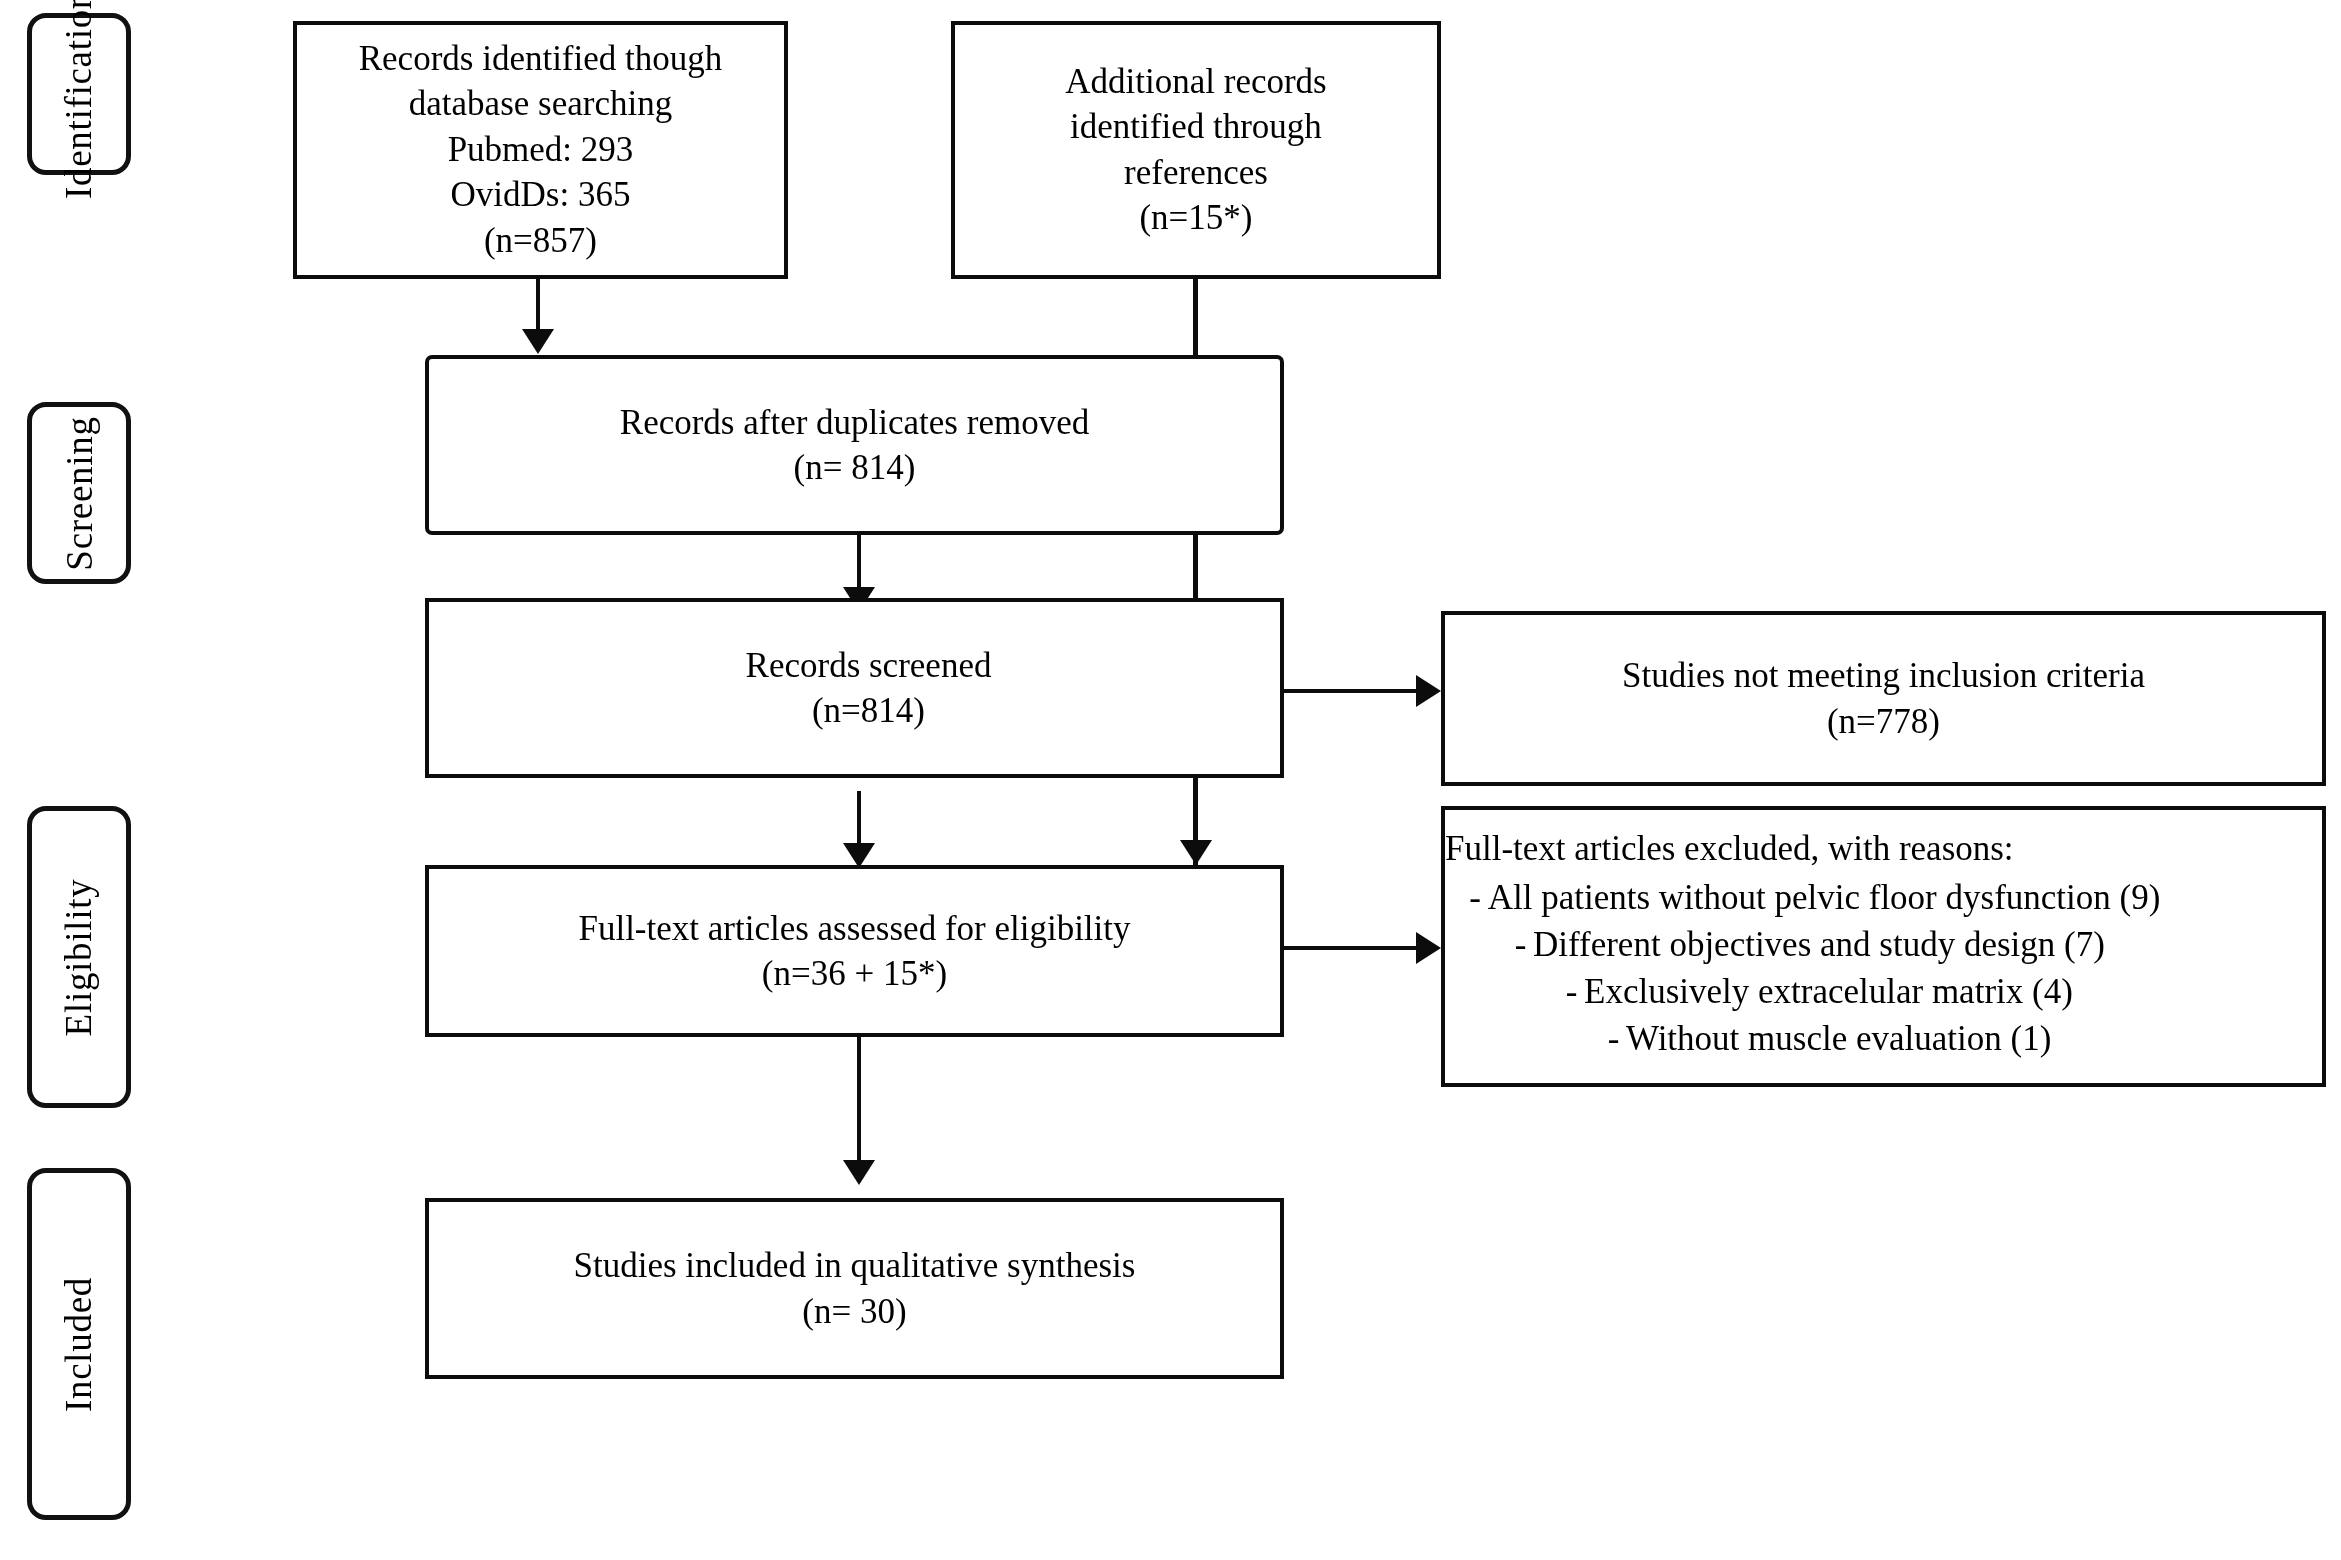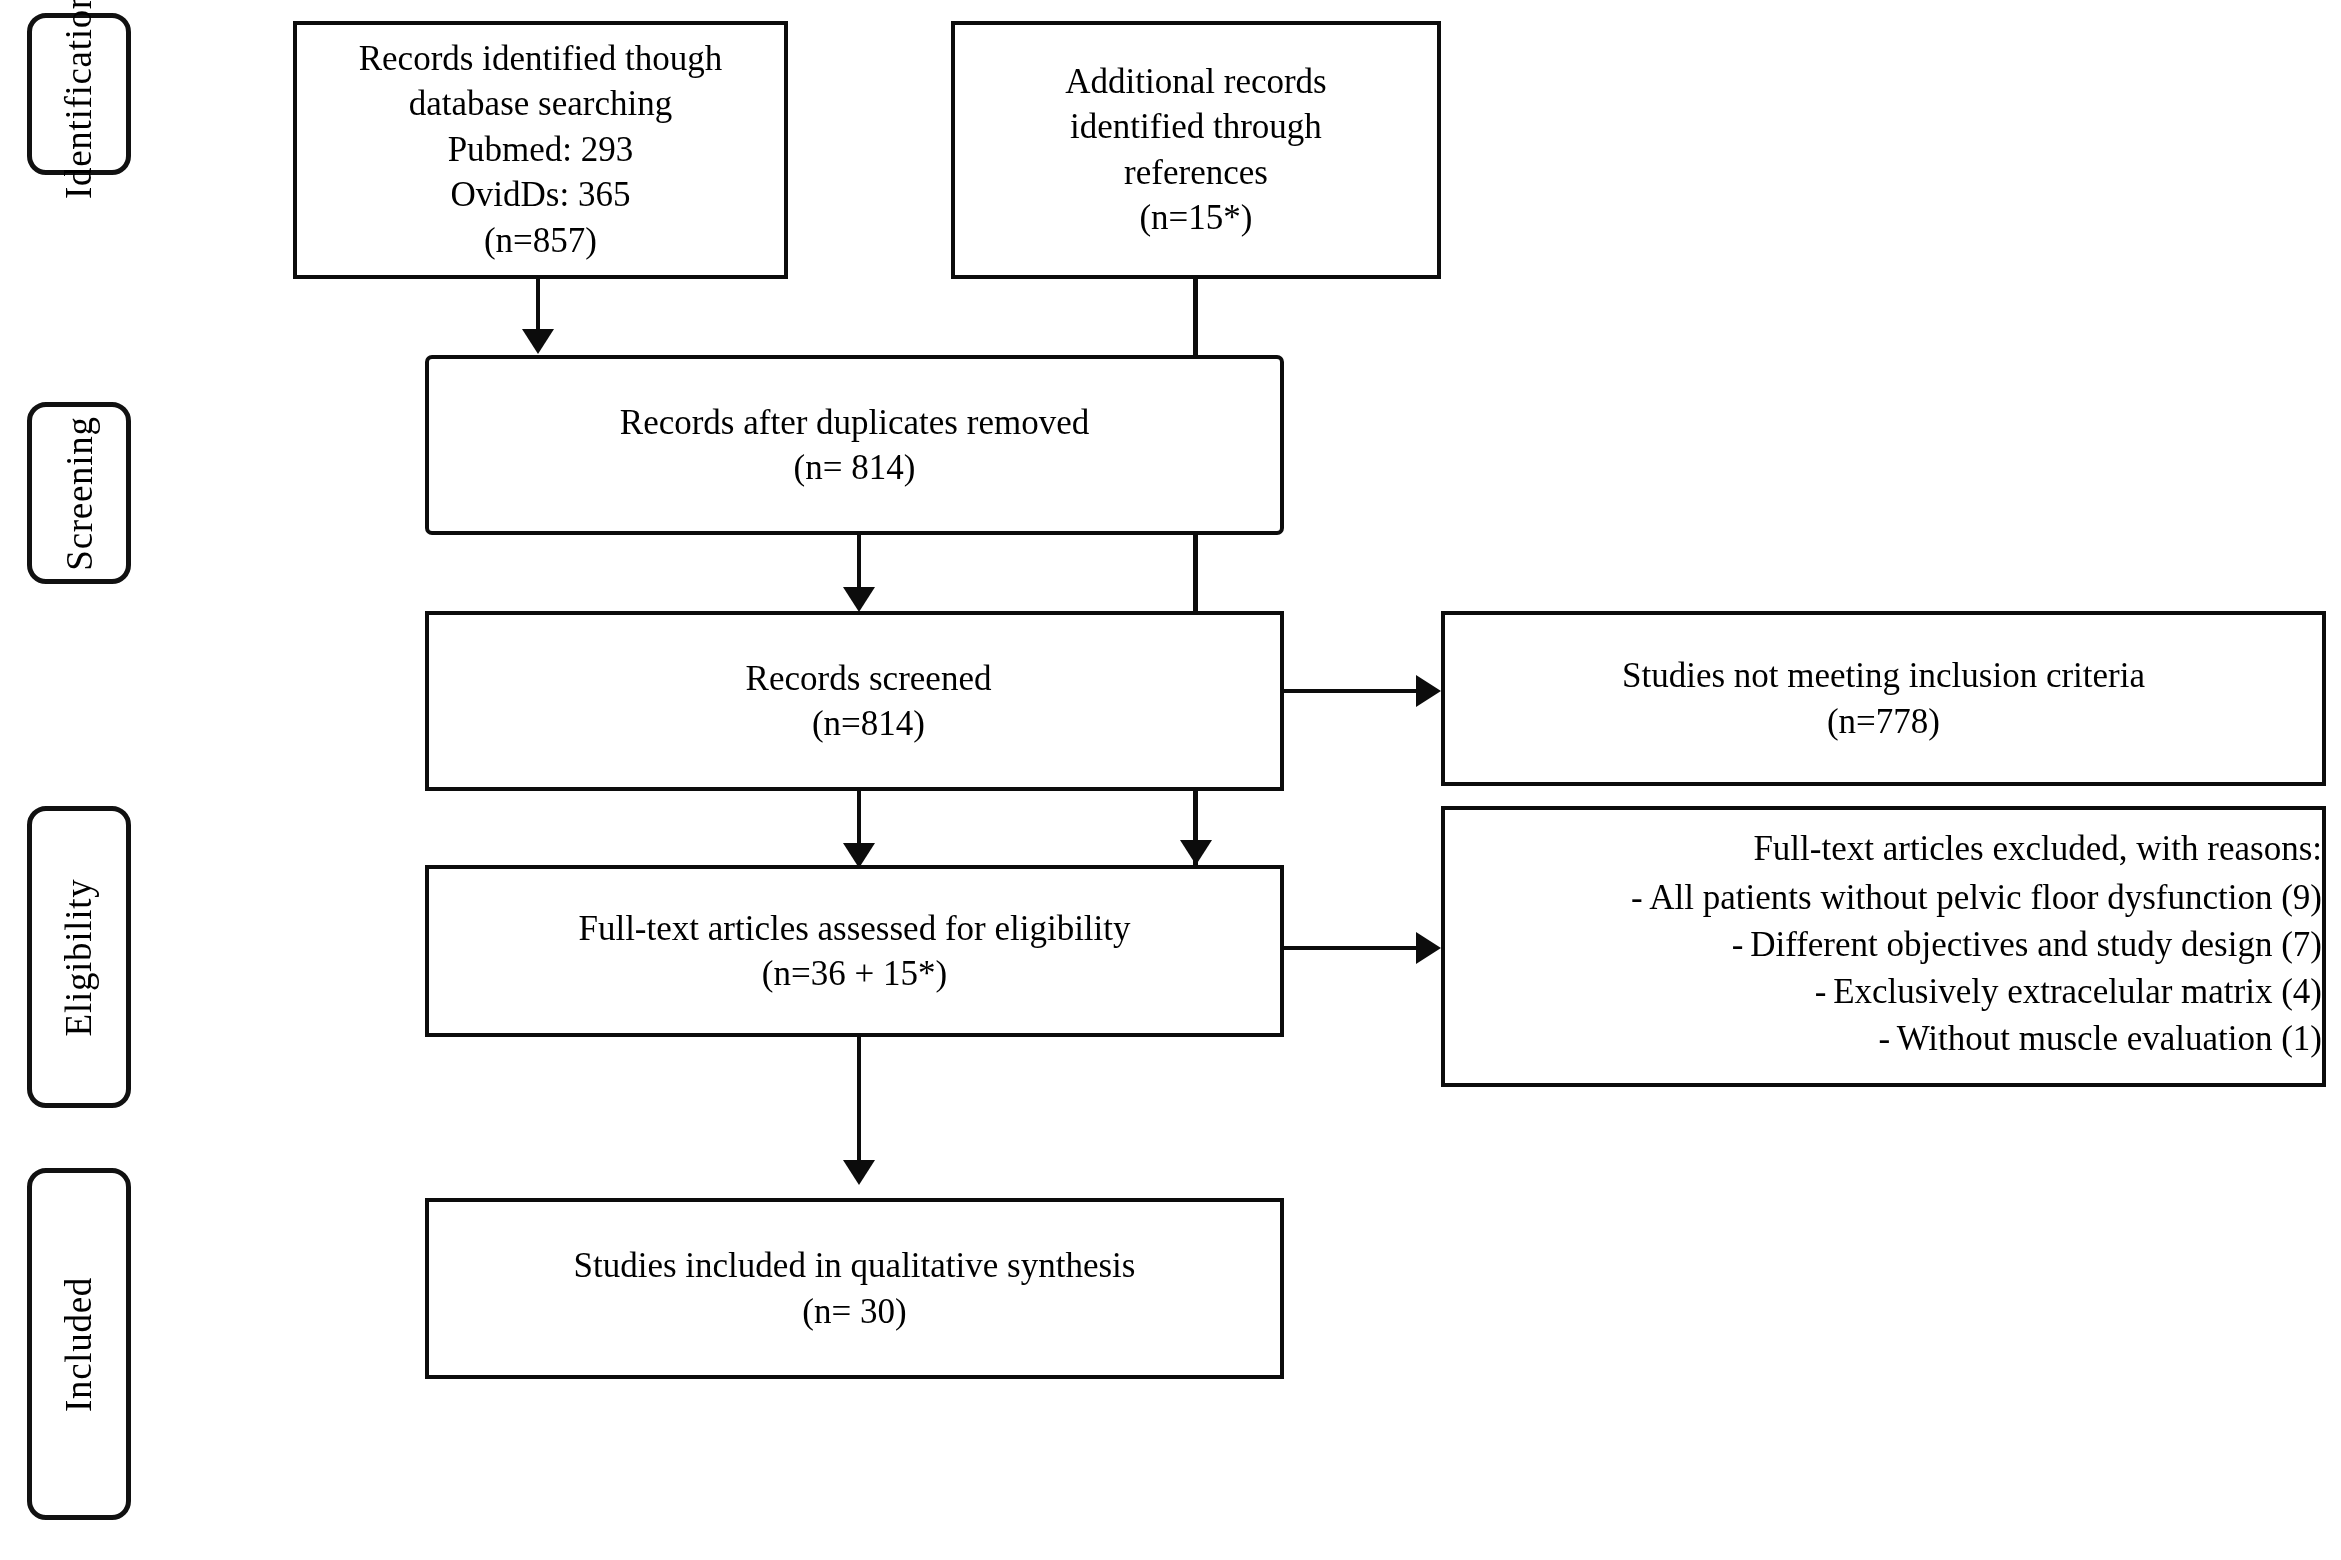--- a/index.html
+++ b/index.html
@@ -19,21 +19,21 @@
 
   
   .fbox{
     position:absolute;border:4.4px solid #0c0c0c;background:#fff;box-sizing:border-box;
     display:flex;flex-direction:column;align-items:center;justify-content:center;
     text-align:center;
   }
   .fbox .ln{font-size:35px;line-height:1.30;white-space:nowrap;}
 
   
-  .reasons{align-items:flex-end;justify-content:center;padding:13.3px 0 17.7px 0;}
+  .reasons{align-items:flex-start;justify-content:center;padding:13.3px 0 17.7px 0;}
   .reasons .head{font-size:35px;line-height:1.3;text-align:center;margin-bottom:4.4px;}
   .reasons .ritem{font-size:35px;line-height:1.34;display:flex;align-items:baseline;white-space:nowrap;}
   .reasons .bullet{display:inline-block;width:25px;text-align:center;flex:0 0 auto;}
   .reasons .rtext{display:inline-block;}
   .r0{padding-left:17.7px;}
   .r1{padding-left:63px;}
   .r2{padding-left:114px;}
   .r3{padding-left:156px;}
 
   
@@ -105,21 +105,21 @@
     <div class="ln">identified through</div>
     <div class="ln">references</div>
     <div class="ln">(n=15*)</div>
   </div>
 
   <div class="fbox" style="left:425px;top:355px;width:859px;height:180px;border-radius:7px;">
     <div class="ln">Records after duplicates removed</div>
     <div class="ln">(n= 814)</div>
   </div>
 
-  <div class="fbox" style="left:425px;top:611px;width:859px;height:180px;padding-left:28px;">
+  <div class="fbox" style="left:425px;top:598px;width:859px;height:180px;padding-left:28px;">
     <div class="ln">Records screened</div>
     <div class="ln">(n=814)</div>
   </div>
 
   <div class="fbox" style="left:1441px;top:611px;width:885px;height:175px;">
     <div class="ln">Studies not meeting inclusion criteria</div>
     <div class="ln">(n=778)</div>
   </div>
 
   <div class="fbox" style="left:425px;top:865px;width:859px;height:172px;">

